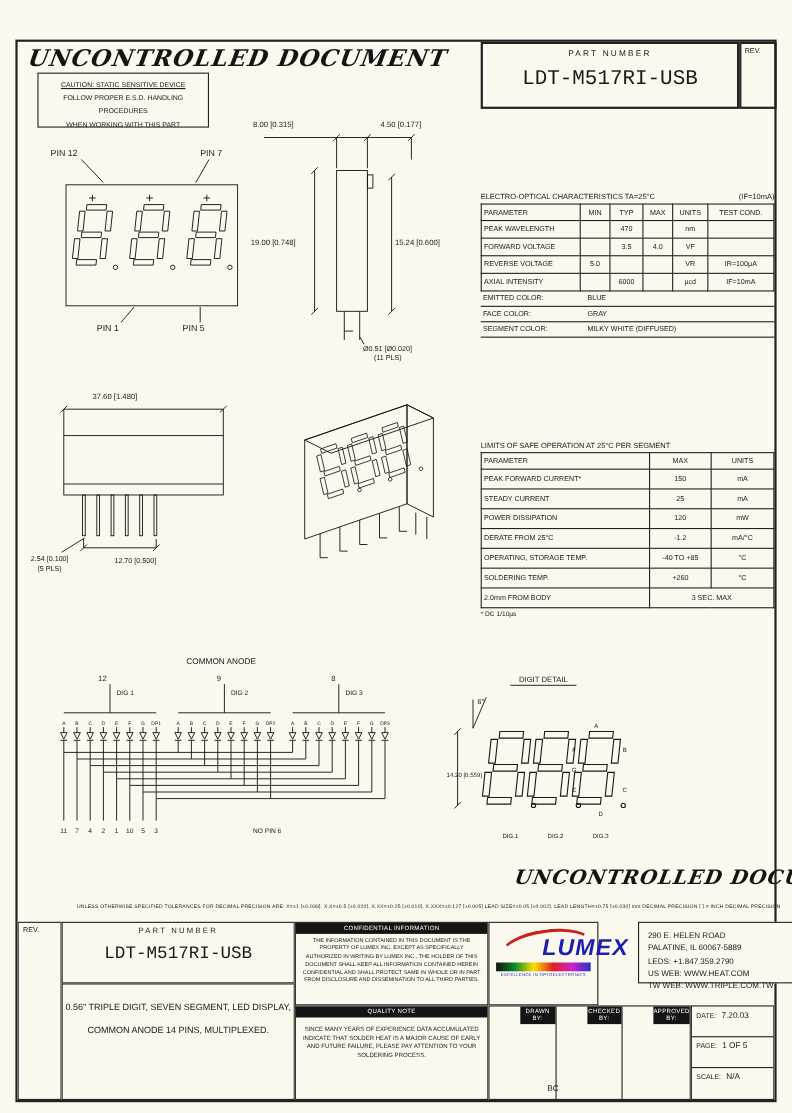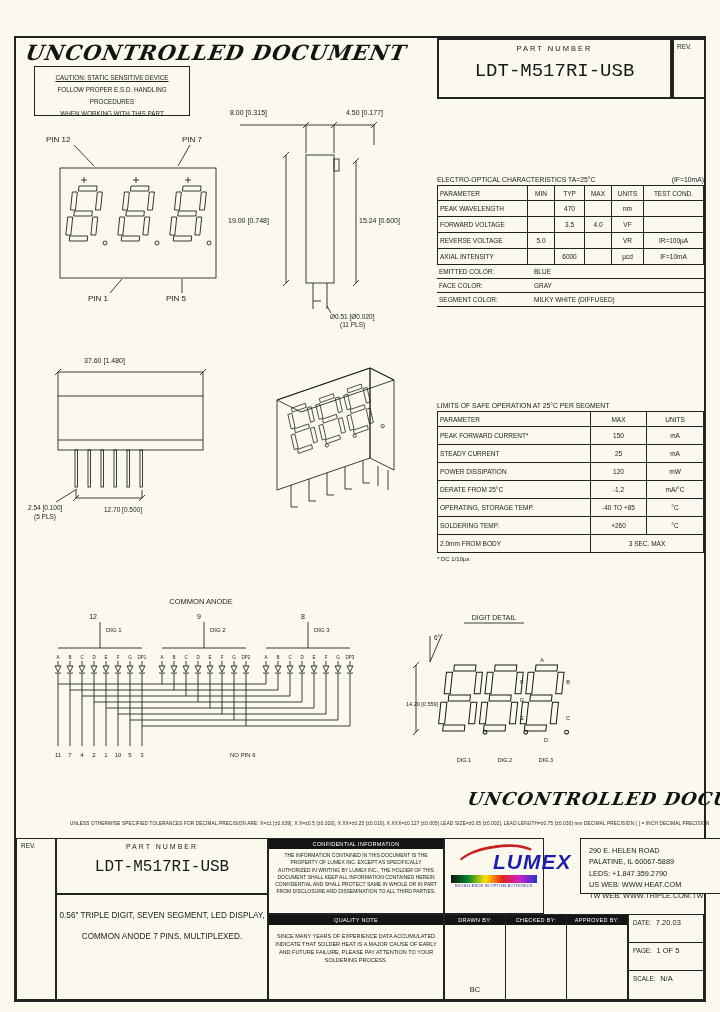--- a/index.html
+++ b/index.html
@@ -45,21 +45,21 @@
   .tb-box { position:absolute; border:1px solid #222; box-sizing:border-box; background:#fbf9ee; }
   .blk-head { background:#141414; color:#ffffff; font-size:5.5px; text-align:center;
               padding:2px 0; letter-spacing:0.3px; }
   .tiny-text { font-size:5px; line-height:1.45; padding:3px 5px; text-align:center; }
   .rev-cell { font-size:6.5px; padding:3px 0 0 4px; }
   .pnb-label { font-size:7px; text-align:center; letter-spacing:2px; margin-top:4px; }
   .pnb-value { font-family:"Liberation Mono", monospace; font-size:16px; text-align:center; margin-top:8px; }
   .desc { text-align:center; font-size:8.2px; line-height:2.6; padding-top:10px; }
   .addr { font-size:7.3px; line-height:1.55; padding:6px 0 0 8px; }
   .sign-wrap { display:flex; height:100%; }
-  .sign-col { flex:1; border-right:1px solid #222; position:relative; }
+  .sign-col { flex:1; border-right:1px solid #222; position:relative;padding-left:28px; }
   .sign-col:last-child { border-right:none; }
   .sign-val { position:absolute; bottom:5px; width:100%; text-align:center; font-size:7.5px; }
   .dps-row { height:28px; border-bottom:1px solid #222; box-sizing:border-box;
              font-size:6.3px; padding:3px 3px 0 4px; }
   .dps-row:last-child { border-bottom:none; }
   .dps-val { font-size:7.5px; margin-left:3px; }
 
   .logo-wrap { text-align:center; position:relative; padding-top:12px; }
   .logo-swoosh { position:absolute; left:10px; top:6px; width:80px; height:30px;
                  border:2px solid transparent; border-top:3px solid #c92020;
@@ -465,21 +465,21 @@
     <div class="rev-cell">REV.</div>
   </div>
 
   <div class="tb-box" style="left:56px; top:838px; width:212px; height:56px;">
     <div class="pnb-label">PART NUMBER</div>
     <div class="pnb-value">LDT-M517RI-USB</div>
   </div>
 
   <div class="tb-box desc" style="left:56px; top:894px; width:212px; height:106px;">
     <div>0.56" TRIPLE DIGIT, SEVEN SEGMENT, LED DISPLAY,</div>
-    <div>COMMON ANODE 7 PINS, MULTIPLEXED.</div>
+    <div>COMMON ANODE 14 PINS, MULTIPLEXED.</div>
   </div>
 
   <div class="tb-box" style="left:268px; top:838px; width:176px; height:76px;">
     <div class="blk-head">CONFIDENTIAL INFORMATION</div>
     <div class="tiny-text">THE INFORMATION CONTAINED IN THIS DOCUMENT IS THE PROPERTY OF LUMEX INC. EXCEPT AS SPECIFICALLY AUTHORIZED IN WRITING BY LUMEX INC., THE HOLDER OF THIS DOCUMENT SHALL KEEP ALL INFORMATION CONTAINED HEREIN CONFIDENTIAL AND SHALL PROTECT SAME IN WHOLE OR IN PART FROM DISCLOSURE AND DISSEMINATION TO ALL THIRD PARTIES.</div>
   </div>
 
   <div class="tb-box" style="left:268px; top:914px; width:176px; height:86px;">
     <div class="blk-head">QUALITY NOTE</div>
     <div class="tiny-text" style="font-size:5.5px; padding-top:8px;">SINCE MANY YEARS OF EXPERIENCE DATA ACCUMULATED INDICATE THAT SOLDER HEAT IS A MAJOR CAUSE OF EARLY AND FUTURE FAILURE, PLEASE PAY ATTENTION TO YOUR SOLDERING PROCESS.</div>

